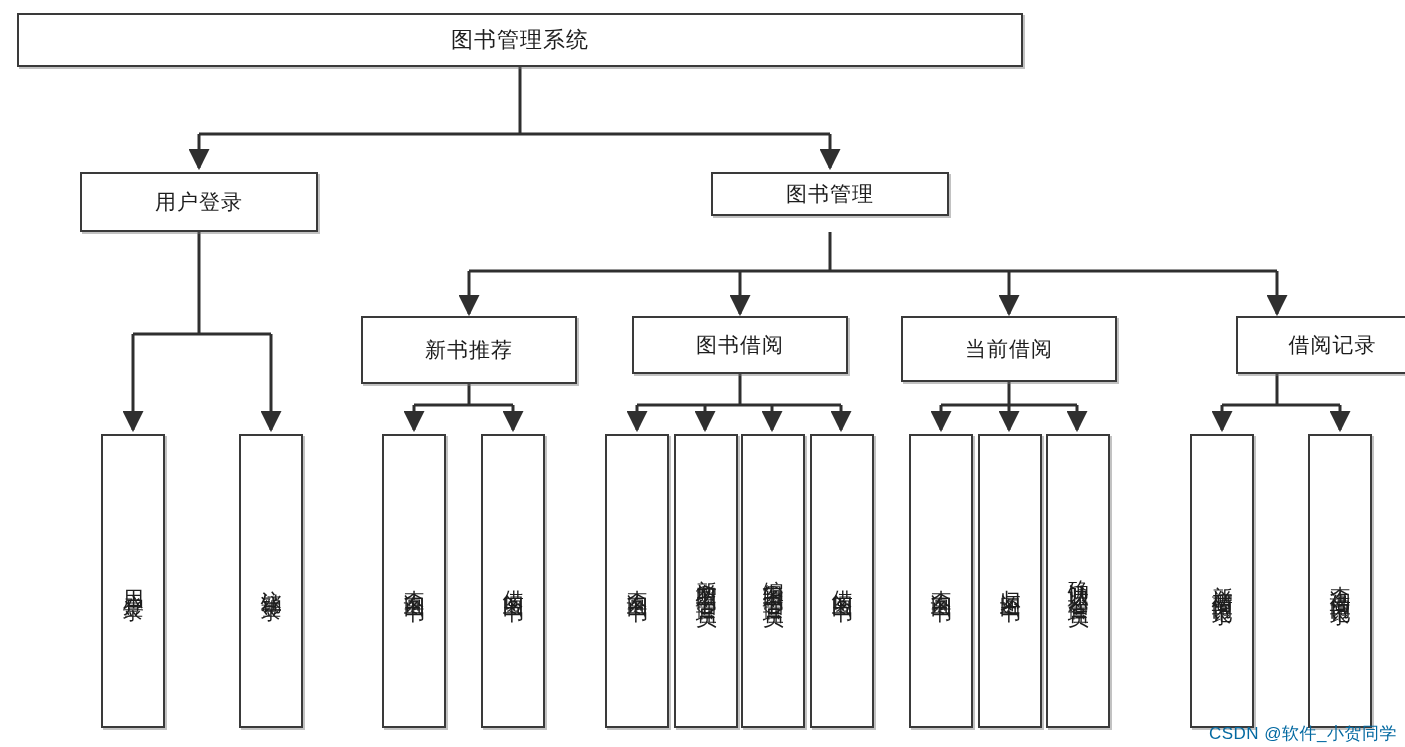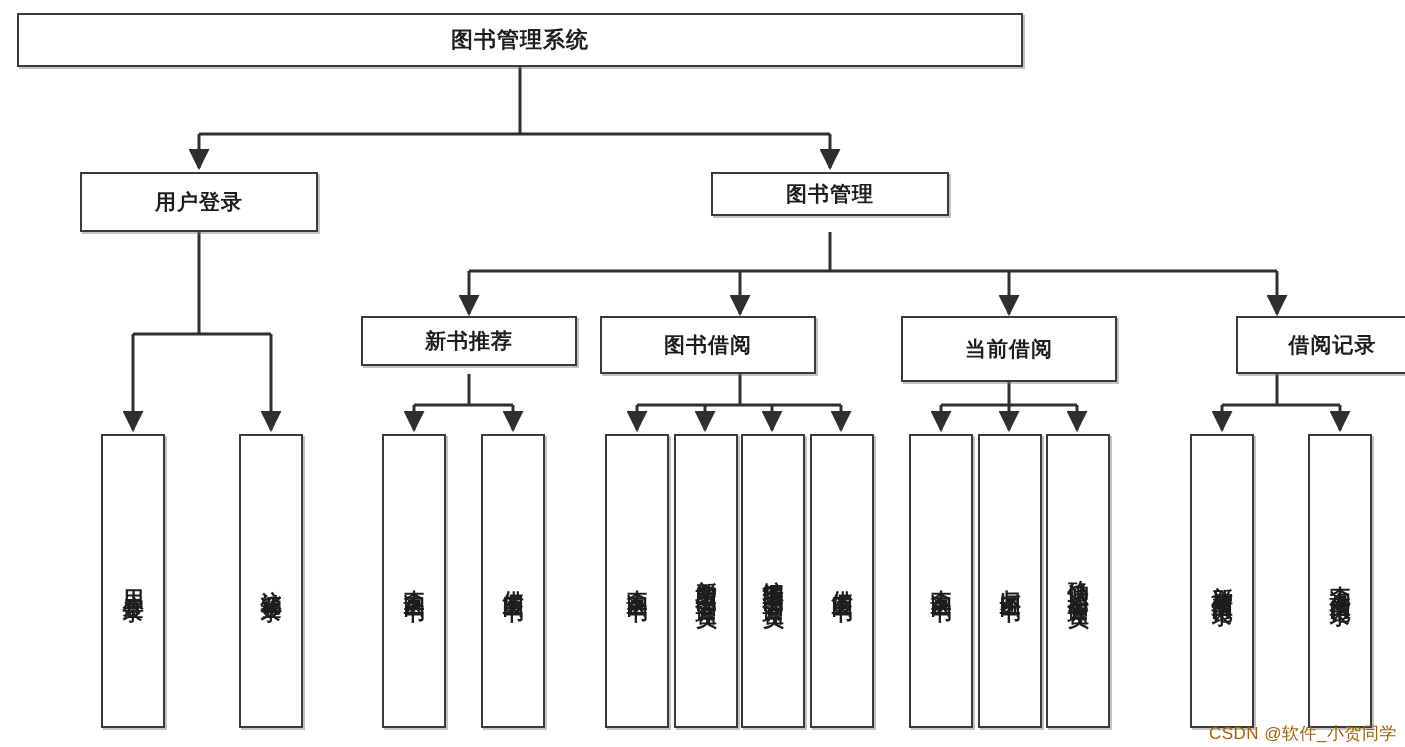--- a/index.html
+++ b/index.html
@@ -30,21 +30,20 @@
     position: absolute;
     box-sizing: border-box;
     background: #ffffff;
     border: 2px solid #3a3a3a;
     box-shadow: 2px 2px 0 rgba(120,120,120,0.45);
     display: flex;
     align-items: center;
     justify-content: center;
     color: #1d1d1d;
     z-index: 2;
-    font-weight: bold;
   }
   .node.horiz {
     font-size: 21px;
     letter-spacing: 1px;
     line-height: 1.2;
   }
   .node.vert {
     writing-mode: vertical-rl;
     text-orientation: upright;
     font-size: 21px;
@@ -60,21 +59,21 @@
     letter-spacing: 4px;
   }
   #title-node {
     font-size: 22px;
   }
   .watermark {
     position: absolute;
     right: 8px;
     bottom: 2px;
     font-size: 17px;
-    color: #a16207;
+    color: #0369a1;
     letter-spacing: 0.5px;
     white-space: nowrap;
     z-index: 5;
   }
 </style>
 </head>
 <body>
 
 <div id="diagram-root">
 
@@ -132,24 +131,24 @@
     <span>图书管理系统</span>
   </div>
 
   <div class="node horiz" style="left:80px; top:172px; width:238px; height:60px;">
     <span>用户登录</span>
   </div>
   <div class="node horiz" style="left:711px; top:172px; width:238px; height:44px;">
     <span>图书管理</span>
   </div>
 
-  <div class="node horiz" style="left:361px; top:316px; width:216px; height:50px;">
+  <div class="node horiz" style="left:361px; top:316px; width:216px; height:68px;">
     <span>新书推荐</span>
   </div>
-  <div class="node horiz" style="left:600px; top:316px; width:216px; height:58px;">
+  <div class="node horiz" style="left:632px; top:316px; width:216px; height:58px;">
     <span>图书借阅</span>
   </div>
   <div class="node horiz" style="left:901px; top:316px; width:216px; height:66px;">
     <span>当前借阅</span>
   </div>
   <div class="node horiz" style="left:1236px; top:316px; width:193px; height:58px;">
     <span>借阅记录</span>
   </div>
 
   <div class="node vert" style="left:101px; top:434px; width:64px; height:294px;">

